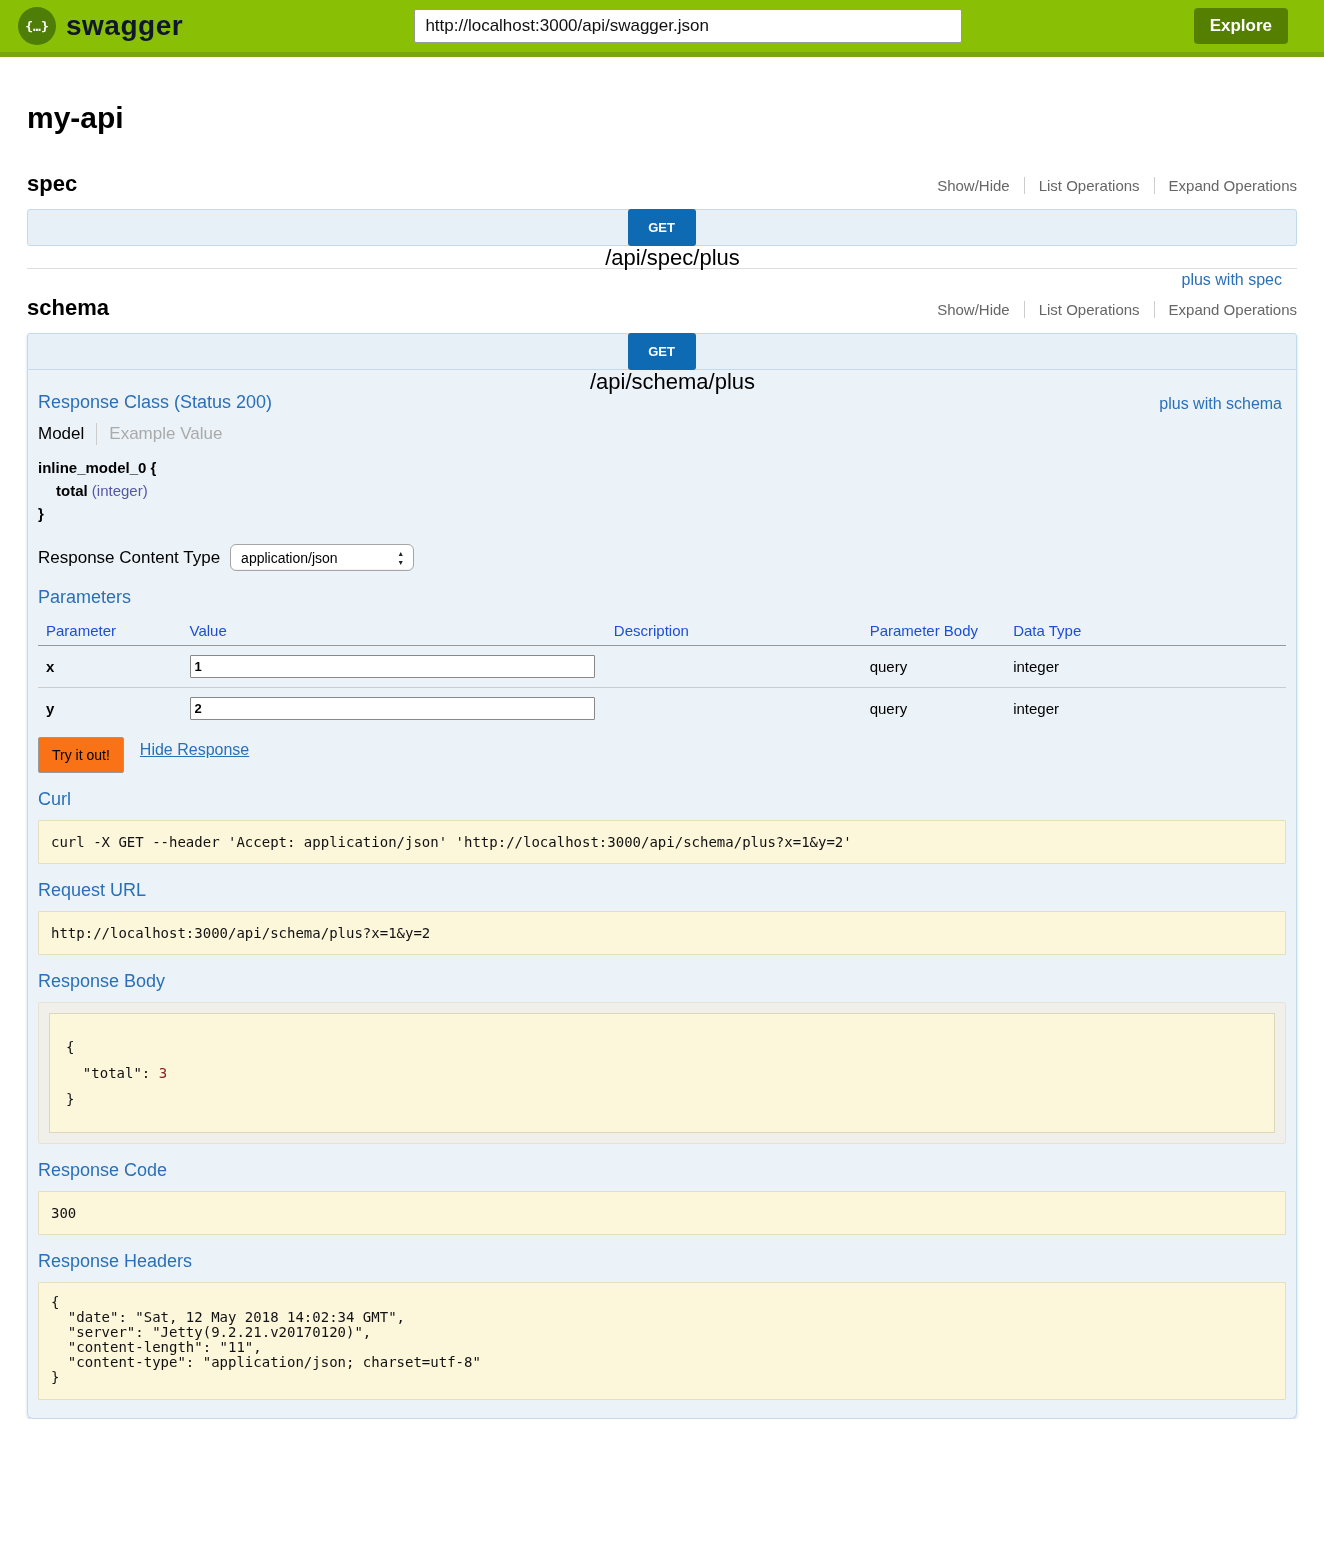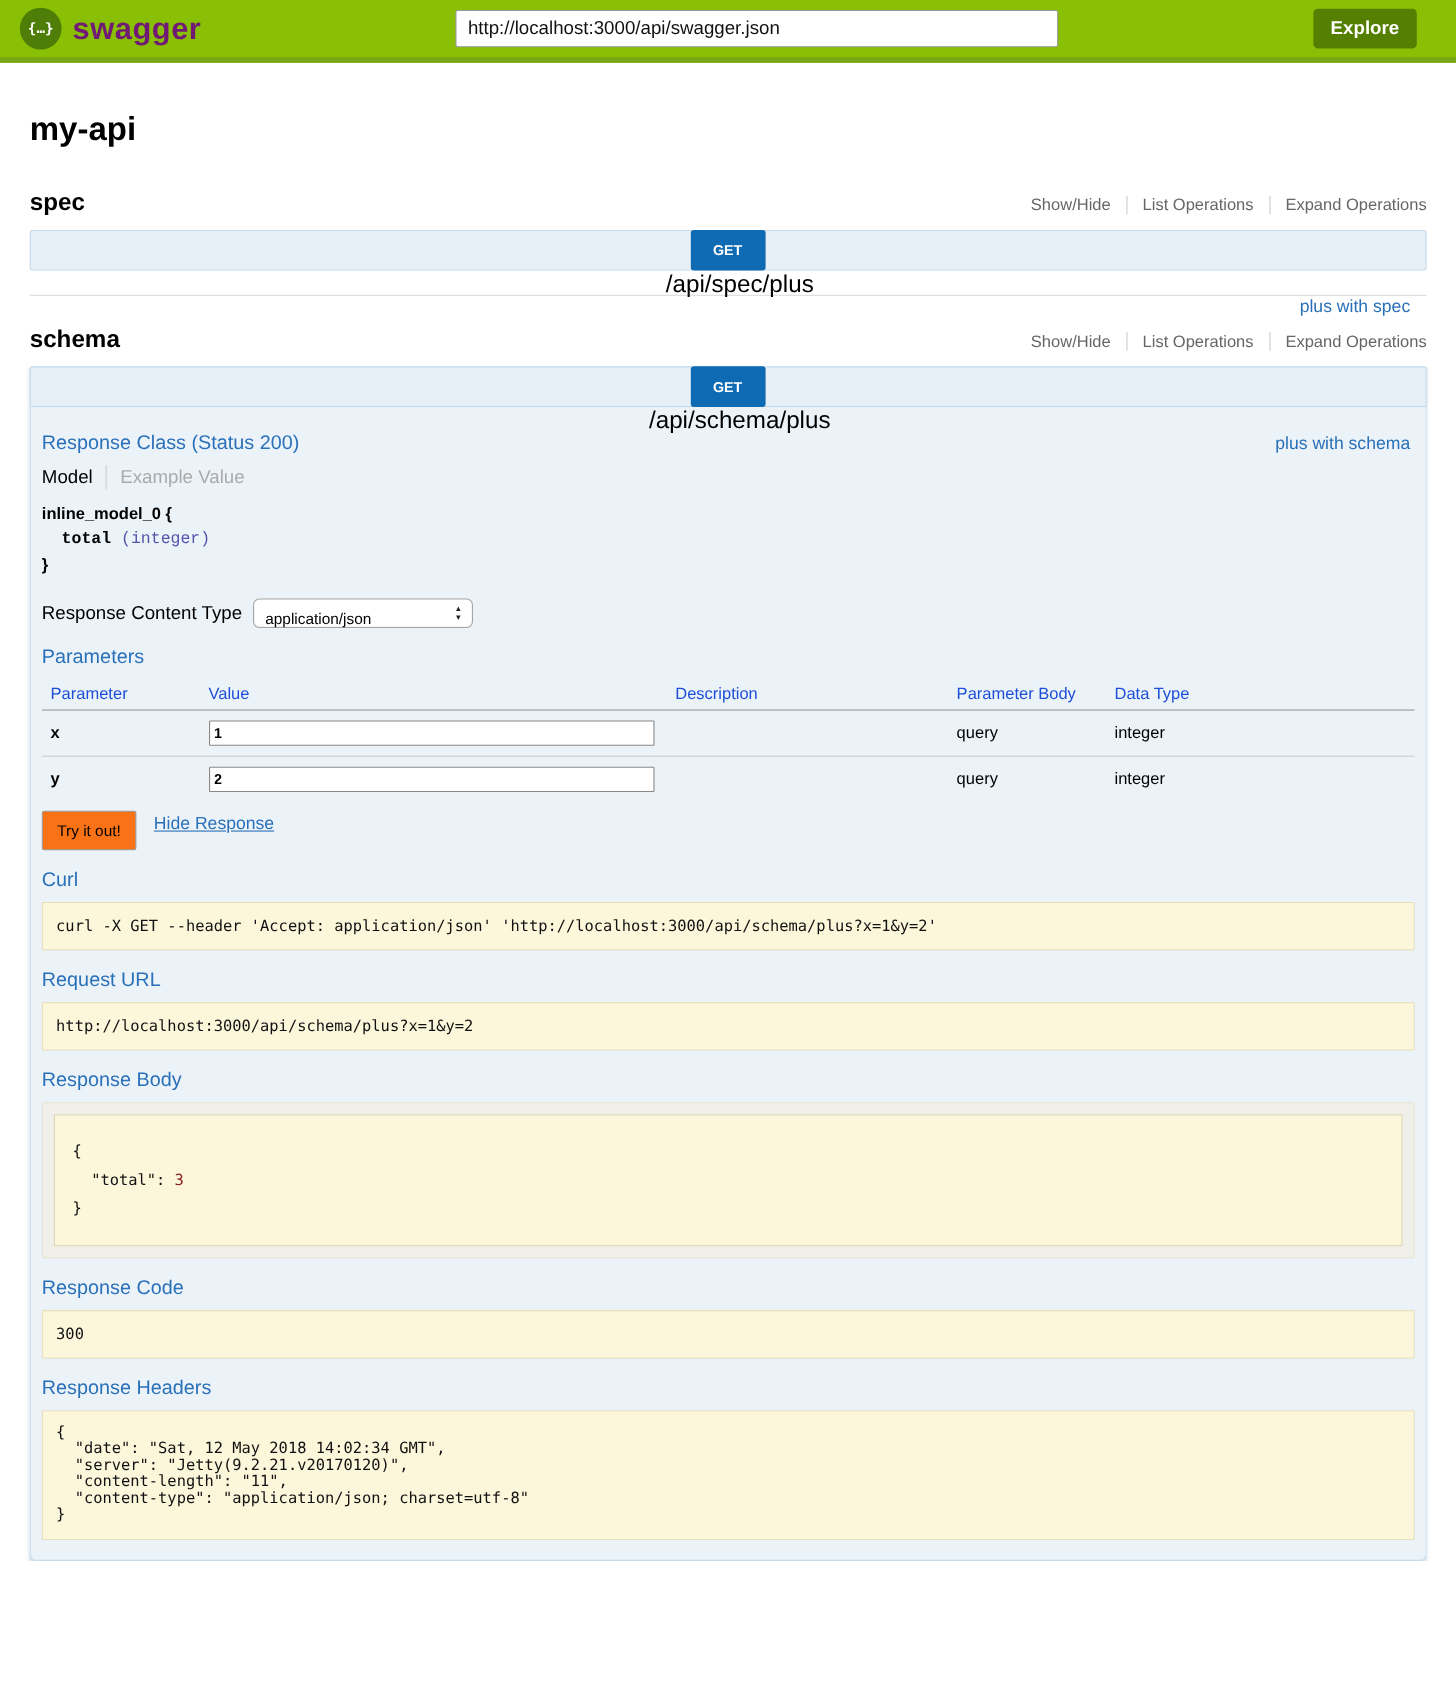--- a/index.html
+++ b/index.html
@@ -16,21 +16,21 @@
     border-bottom:5px solid #7aa512;
   }
   .logo-circle {
     width:38px; height:38px; border-radius:50%;
     background:#4e7d08; color:#fff;
     display:flex; align-items:center; justify-content:center;
     font-family:"DejaVu Sans Mono", monospace; font-size:13px; font-weight:bold;
     flex:0 0 auto;
   }
   .brand {
-    color:#701a75; font-weight:bold; font-size:28px; margin-left:10px;
+    color:#0f172a; font-weight:bold; font-size:28px; margin-left:10px;
     letter-spacing:0.5px;
   }
   .url-input {
     margin-left:auto; width:548px; height:34px;
     border:1px solid #999; border-radius:2px; padding:0 10px;
     font-size:17px; font-family:"Liberation Sans", sans-serif; color:#111;
     outline:none;
   }
   .explore-btn {
     margin-left:auto; margin-right:18px;
@@ -75,30 +75,30 @@
   }
   .op-content h4 { color:#2a70b8; font-size:18px; font-weight:normal; margin:16px 0 10px 0; }
   .op-content h4:first-child { margin-top:8px; }
   
   .model-tabs { display:flex; align-items:center; font-size:17px; margin:2px 0 14px 0; }
   .model-tabs .tab-active { color:#000; padding-right:12px; cursor:pointer; }
   .model-tabs .tab-sep { border-left:1px solid #ccc; height:22px; }
   .model-tabs .tab-inactive { color:#aaa; padding-left:12px; cursor:pointer; }
   .model-sig { font-size:15px; margin-bottom:18px; }
   .model-sig .sig-name { font-weight:bold; }
-  .model-sig .sig-prop { margin:6px 0 6px 18px;font-family:Liberation Mono, monospace; }
+  .model-sig .sig-prop { margin:6px 0 6px 18px; }
   .model-sig .sig-prop b { font-weight:bold; }
   .model-sig .sig-type { color:#5555aa; }
   
   .rct-row { display:flex; align-items:center; margin:22px 0 6px 0; }
   .rct-label { font-size:17px; }
   .select-box {
-    position:relative; margin-left:10px; width:200px; height:27px;
+    position:relative; margin-left:10px; width:184px; height:27px;
     border:1px solid #a5a5a5; border-radius:6px; background:#fff;
-    font-size:14px; display:flex; align-items:flex-end; padding:0 26px 0 10px;
+    font-size:14px; display:flex; align-items:center; padding:0 26px 0 10px;
     cursor:pointer; box-shadow:inset 0 -1px 1px rgba(0,0,0,0.05);
   }
   .select-arrows {
     position:absolute; right:9px; top:4px; display:flex; flex-direction:column;
     font-size:7px; line-height:9px; color:#222;
   }
   
   table.params { width:100%; border-collapse:collapse; margin-top:4px; }
   table.params th {
     text-align:left; font-weight:normal; color:#1d4ed8; font-size:15px;

